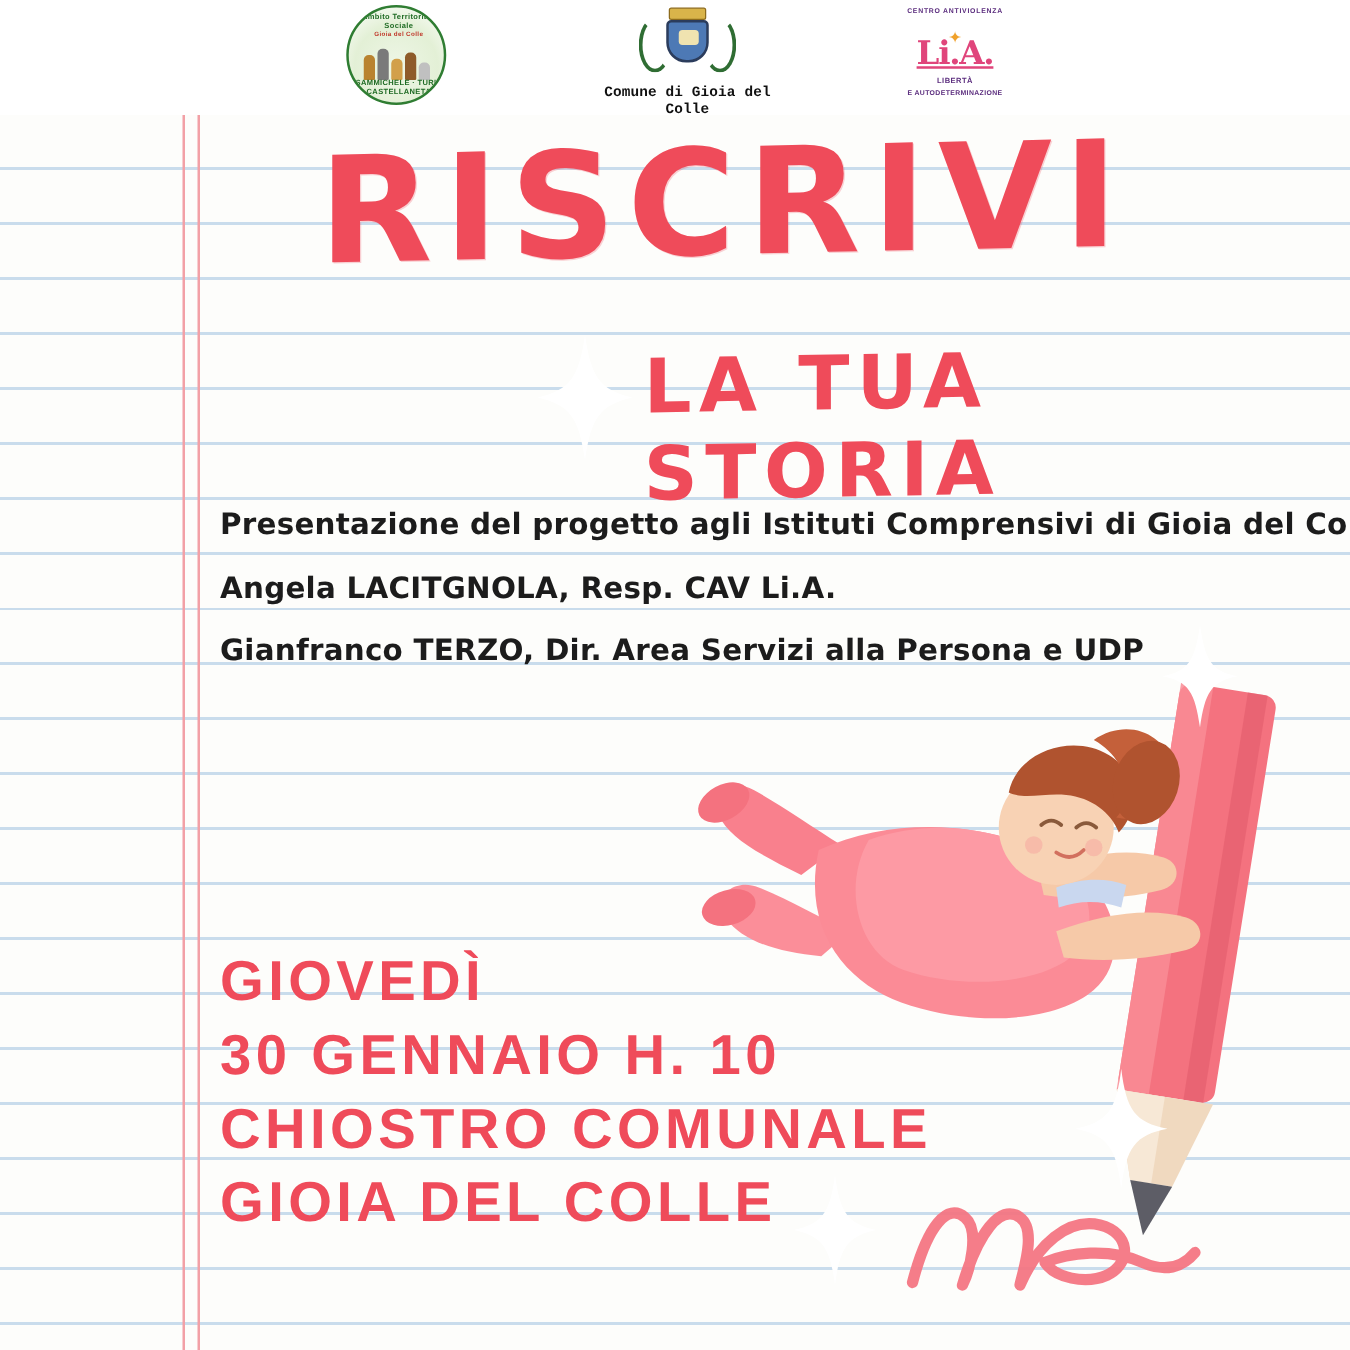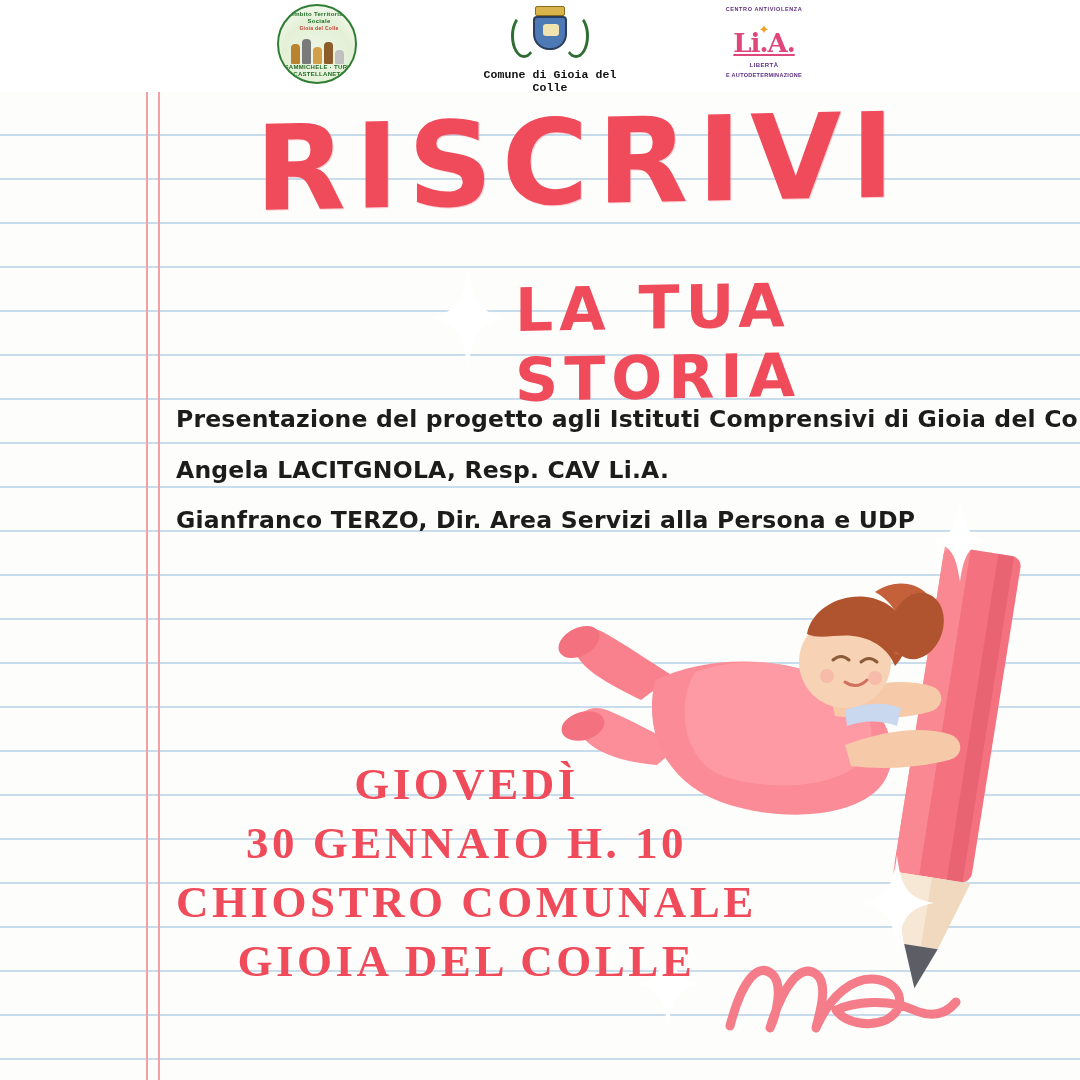--- a/index.html
+++ b/index.html
@@ -223,28 +223,27 @@
     letter-spacing: .2px;
     margin-bottom: 22.5px;
     white-space: nowrap;
   }
 
   .when-block {
     position: absolute;
     left: 176px; top: 755px;
   }
   .when-line {
-    font-family: Liberation Serif, serif;
+    font-family: Liberation Sans, sans-serif;
     font-size: 45px;
     font-weight: bold;
     color: #ef4b5a;
     letter-spacing: 3.5px;
     line-height: 59px;
     white-space: nowrap;
-    text-align: center;
   }
 
   
   .scribble {
     position: absolute;
     left: 718px; top: 940px;
     z-index: 4;
   }
 </style>
 </head>

